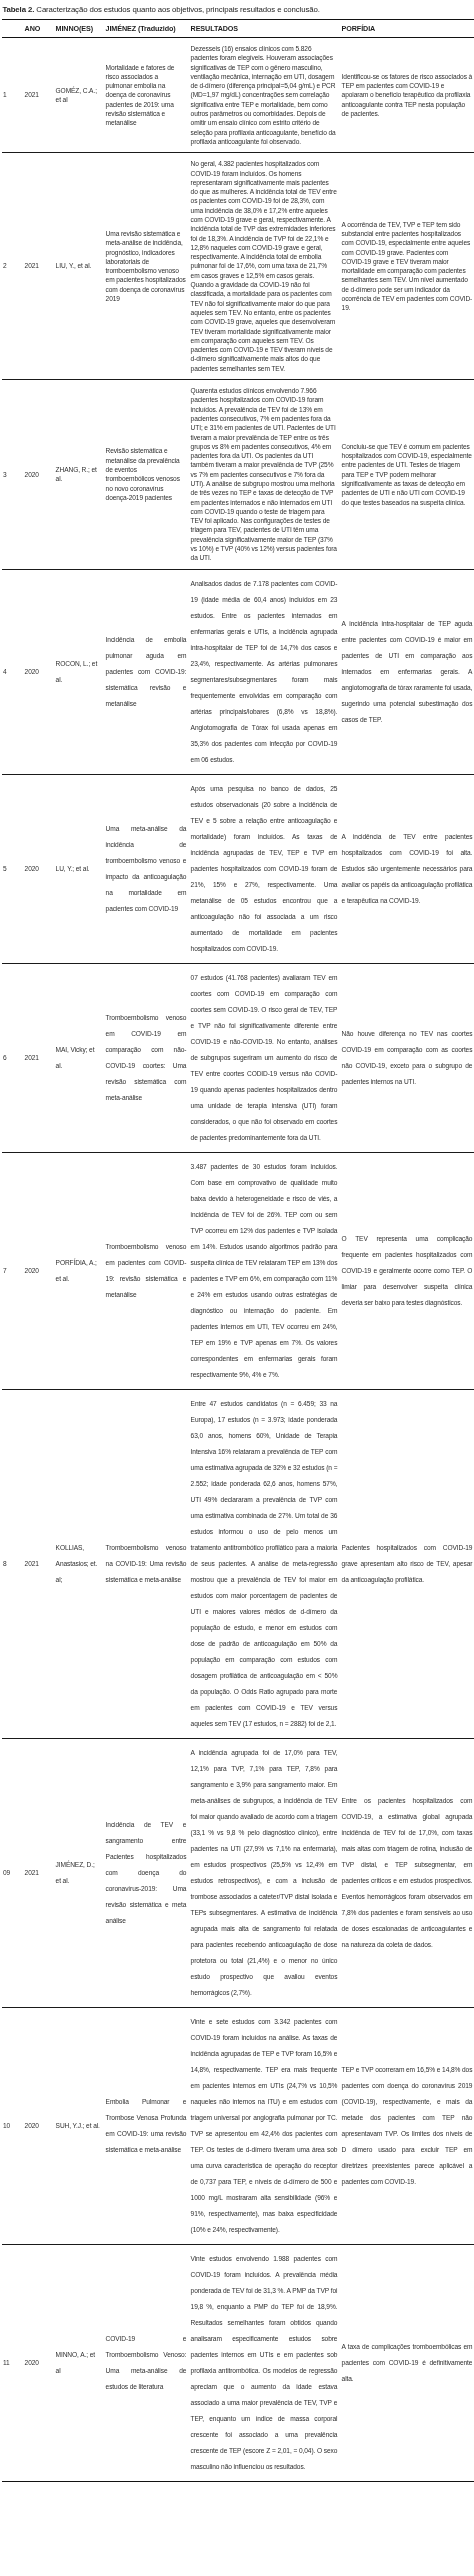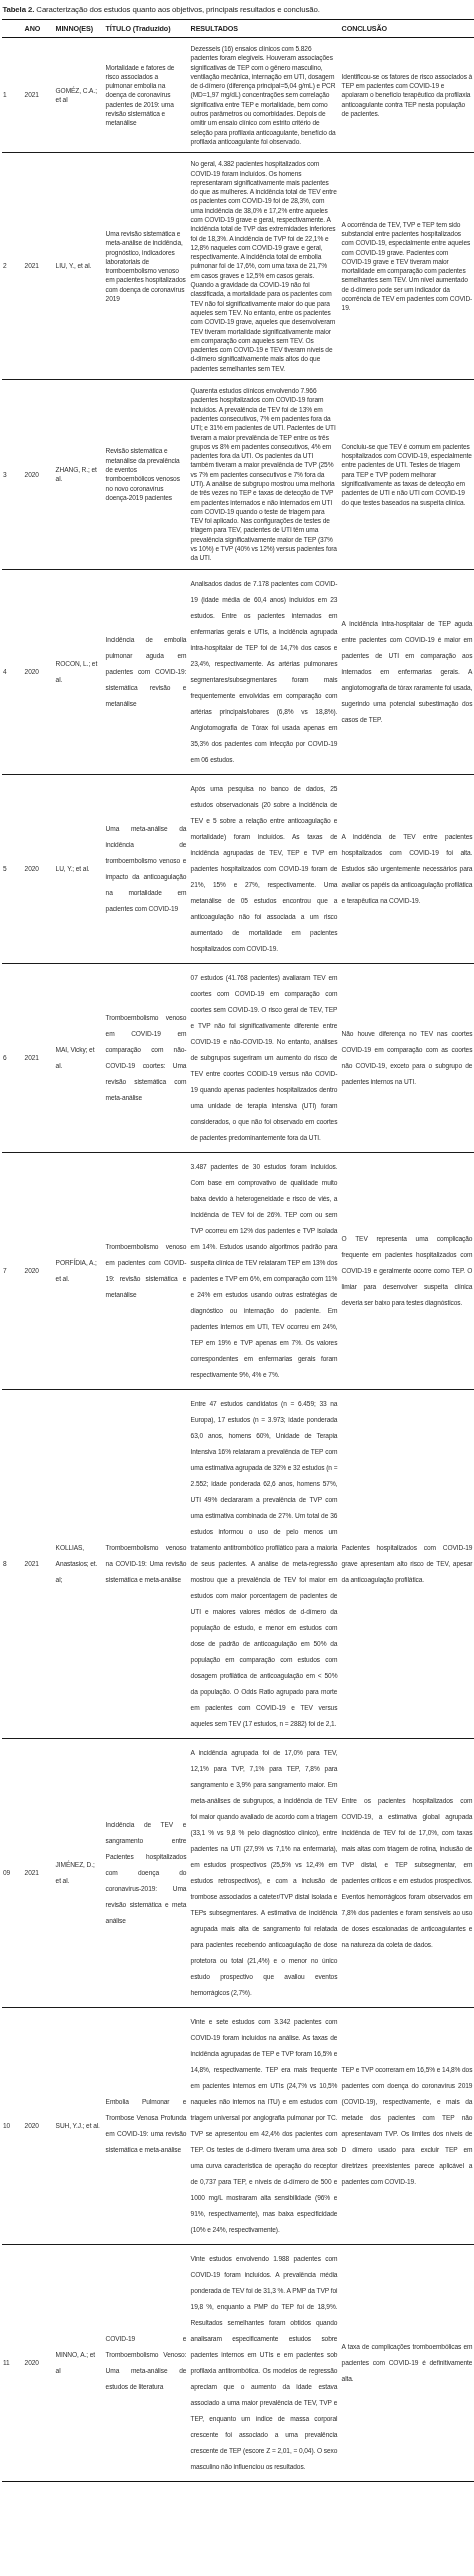--- a/index.html
+++ b/index.html
@@ -74,23 +74,23 @@
         <col class="w-aut">
         <col class="w-tit">
         <col class="w-res">
         <col class="w-con">
     </colgroup>
     <thead>
       <tr>
         <th></th>
         <th>ANO</th>
         <th>MINNO(ES)</th>
-        <th>TÍTULO (Traduzido)</th>
+        <th>JIMÉNEZ (Traduzido)</th>
         <th>RESULTADOS</th>
-        <th>CONCLUSÃO</th>
+        <th>PORFÍDIA</th>
       </tr>
     </thead>
     <tbody id="rows-body">
         <tr class="r-compact">
       <td class="c-num">1</td>
       <td class="c-ano">2021</td>
       <td class="c-aut">GOMÉZ, C.A.; et al</td>
       <td class="c-tit">Mortalidade e fatores de risco associados a pulmonar embolia na doença de coronavírus pacientes de 2019: uma revisão sistemática e metanálise</td>
       <td class="c-res">Dezesseis (16) ensaios clínicos com 5.826 pacientes foram elegíveis. Houveram associações significativas de TEP com o gênero masculino, ventilação mecânica, internação em UTI, dosagem de d-dímero (diferença principal=5,04 g/mL) e PCR (MD=1,97 mg/dL) concentrações sem correlação significativa entre TEP e mortalidade, bem como outros parâmetros ou comorbidades. Depois de omitir um ensaio clínico com estrito critério de seleção para profilaxia anticoagulante, benefício da profilaxia anticoagulante foi observado.</td>
       <td class="c-con">Identificou-se os fatores de risco associados à TEP em pacientes com COVID-19 e apoiaram o benefício terapêutico da profilaxia anticoagulante contra TEP nesta população de pacientes.</td>

